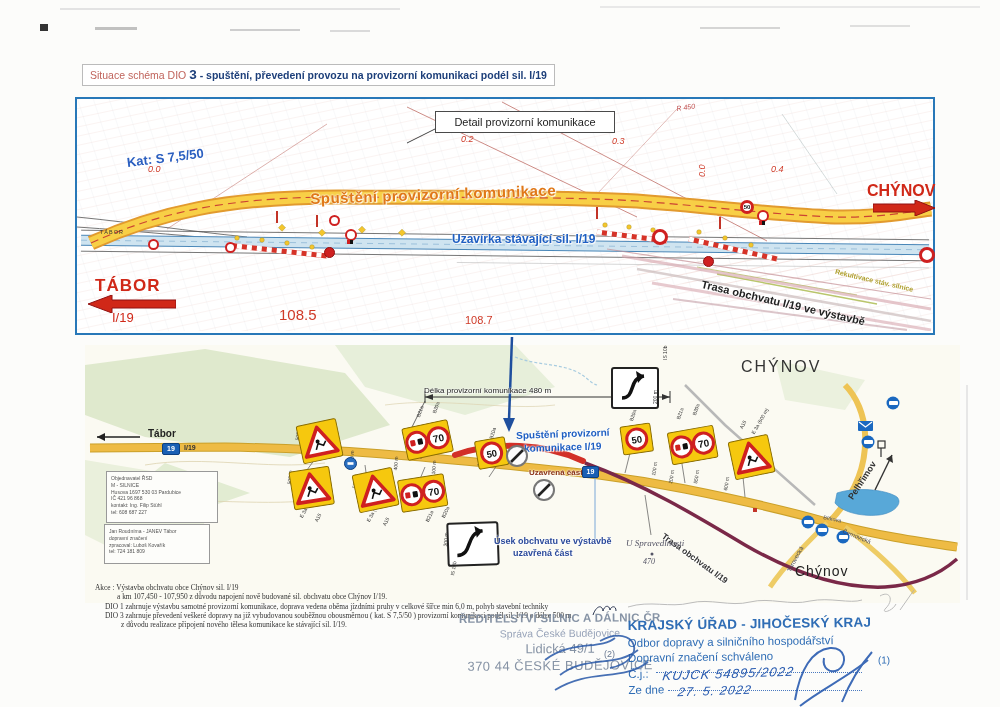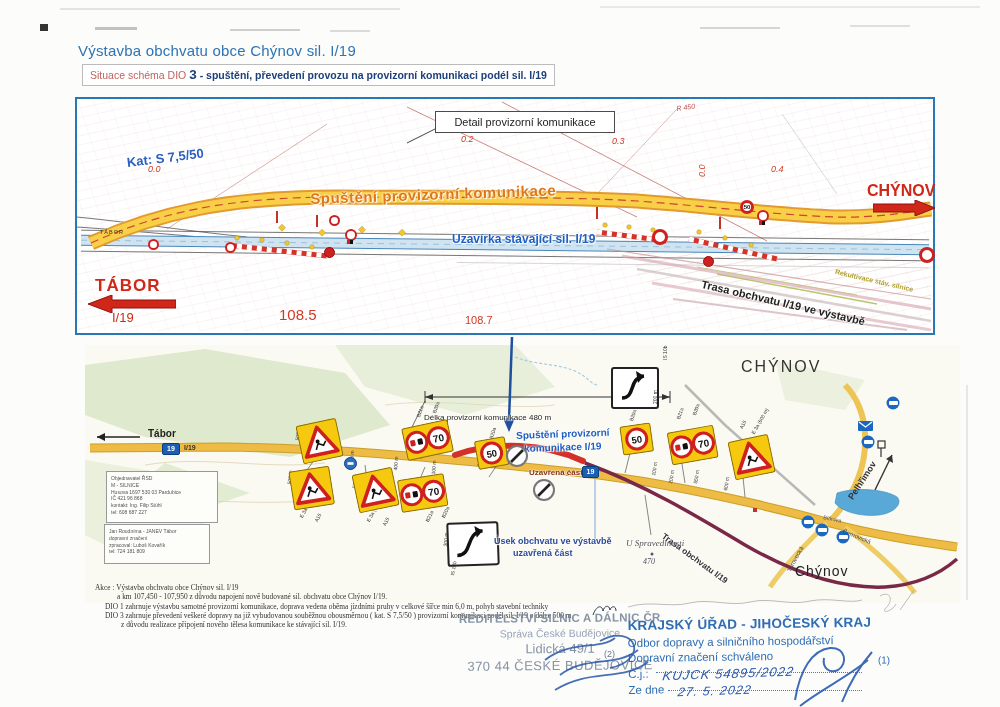--- a/index.html
+++ b/index.html
@@ -33,21 +33,21 @@
   .byp-d{left:703px;top:278px;font-size:11px;font-weight:bold;color:#222;transform:rotate(13deg);}
   .rekult{left:836px;top:268px;font-size:7px;font-weight:bold;color:#b0a030;transform:rotate(13deg);}
   .r450{left:676px;top:105px;font-size:7px;font-style:italic;color:#c05050;transform:rotate(-8deg);}
   .km{position:absolute;font-size:9px;font-style:italic;color:#cf3a28;z-index:6;transform-origin:left top;white-space:nowrap;}
   
   .city{left:741px;top:358px;font-size:16px;color:#333;letter-spacing:2px;}
   .tabor-o{left:148px;top:428px;font-size:10px;font-weight:bold;color:#222;}
   .shield{position:absolute;z-index:6;background:#1a5fb4;color:#fff;font-weight:bold;font-size:7px;
           width:16px;height:10px;line-height:10px;text-align:center;border-radius:2px;border:1px solid #0d3f80;}
   .i19o{left:184px;top:444px;font-size:7px;font-weight:bold;color:#333;}
-  .lenlbl{left:424px;top:386px;font-size:8px;color:#222;margin-top:27px;}
+  .lenlbl{left:424px;top:386px;font-size:8px;color:#222;}
   .lau1{left:516px;top:430px;font-size:10px;font-weight:bold;color:#1f5fc2;transform:rotate(-2deg);}
   .lau2{left:524px;top:443px;font-size:10px;font-weight:bold;color:#1f5fc2;transform:rotate(-2deg);}
   .closed{left:529px;top:468px;font-size:8px;font-weight:bold;color:#8a3318;}
   .sec1{left:494px;top:536px;font-size:9px;font-weight:bold;color:#2b4a9b;}
   .sec2{left:513px;top:548px;font-size:9px;font-weight:bold;color:#2b4a9b;}
   .byp-o{left:666px;top:531px;font-size:8.5px;font-weight:bold;color:#333;transform:rotate(36deg);}
   .uspr{left:626px;top:538px;font-size:9px;font-style:italic;color:#556;font-family:"Liberation Serif",serif;}
   .elev{left:643px;top:557px;font-size:8px;font-style:italic;color:#556;font-family:"Liberation Serif",serif;}
   .pelh{left:846px;top:496px;font-size:9px;font-weight:bold;color:#333;transform:rotate(-57deg);}
   .tiny{position:absolute;font-size:5px;color:#333;z-index:6;transform-origin:left top;white-space:nowrap;}
@@ -85,21 +85,20 @@
   .hand{position:absolute;color:#2a5cb0;font-style:italic;z-index:5;white-space:nowrap;
         transform:skewX(-10deg) rotate(-2deg);letter-spacing:1px;}
   .overlay{position:absolute;left:0;top:0;z-index:5;pointer-events:none;}
   .arrowred{position:absolute;z-index:6;}
 </style>
 </head>
 <body>
 
 <div class="page">
 
-  <div class="title">Výstavba obchvatu obce Chýnov sil. I/19</div>
   <div class="subtitle">
     <span class="sub-pre">Situace schéma DIO </span><span class="sub-num">3</span><span class="sub-rest"> - spuštění, převedení provozu na provizorní komunikaci podél sil. I/19</span>
   </div>
 
   <div class="dframe"></div>
   <svg class="dsvg" width="856" height="232" viewBox="0 0 856 232">
     <defs>
       <pattern id="h1" width="9" height="9" patternUnits="userSpaceOnUse" patternTransform="rotate(78)">
         <line x1="0" y1="0" x2="0" y2="9" stroke="#e3b3ab" stroke-width="0.7"></line>
       </pattern>

